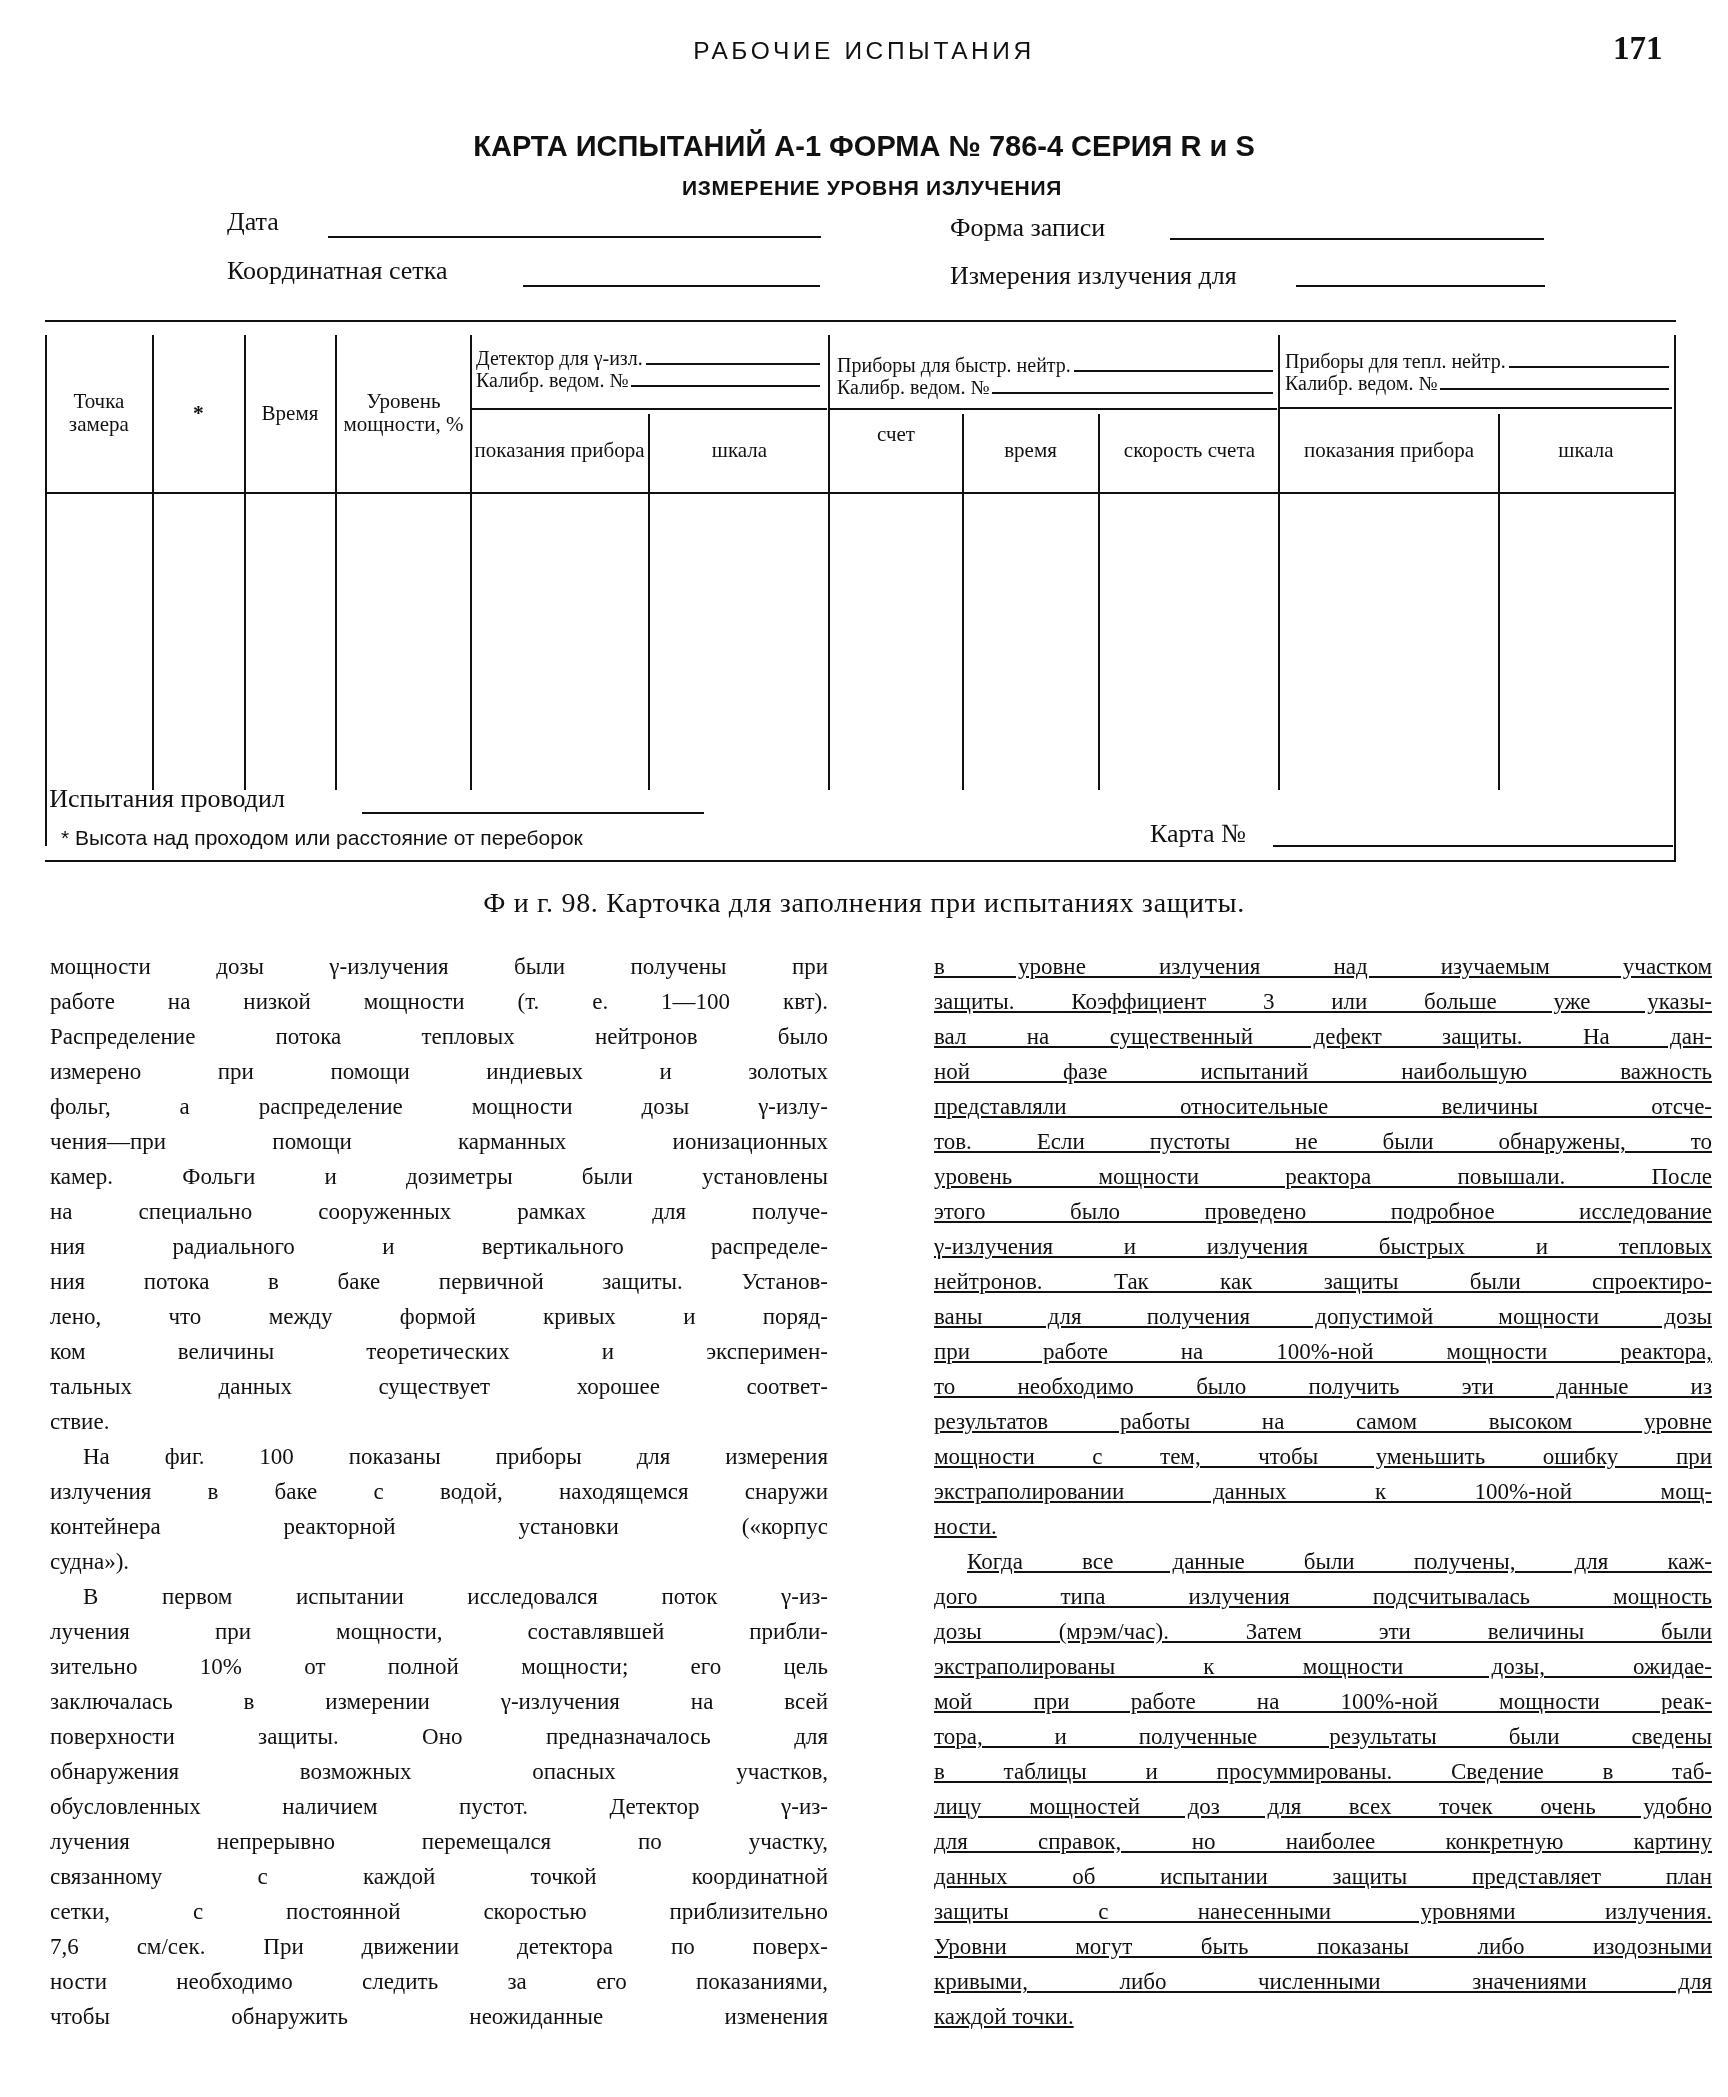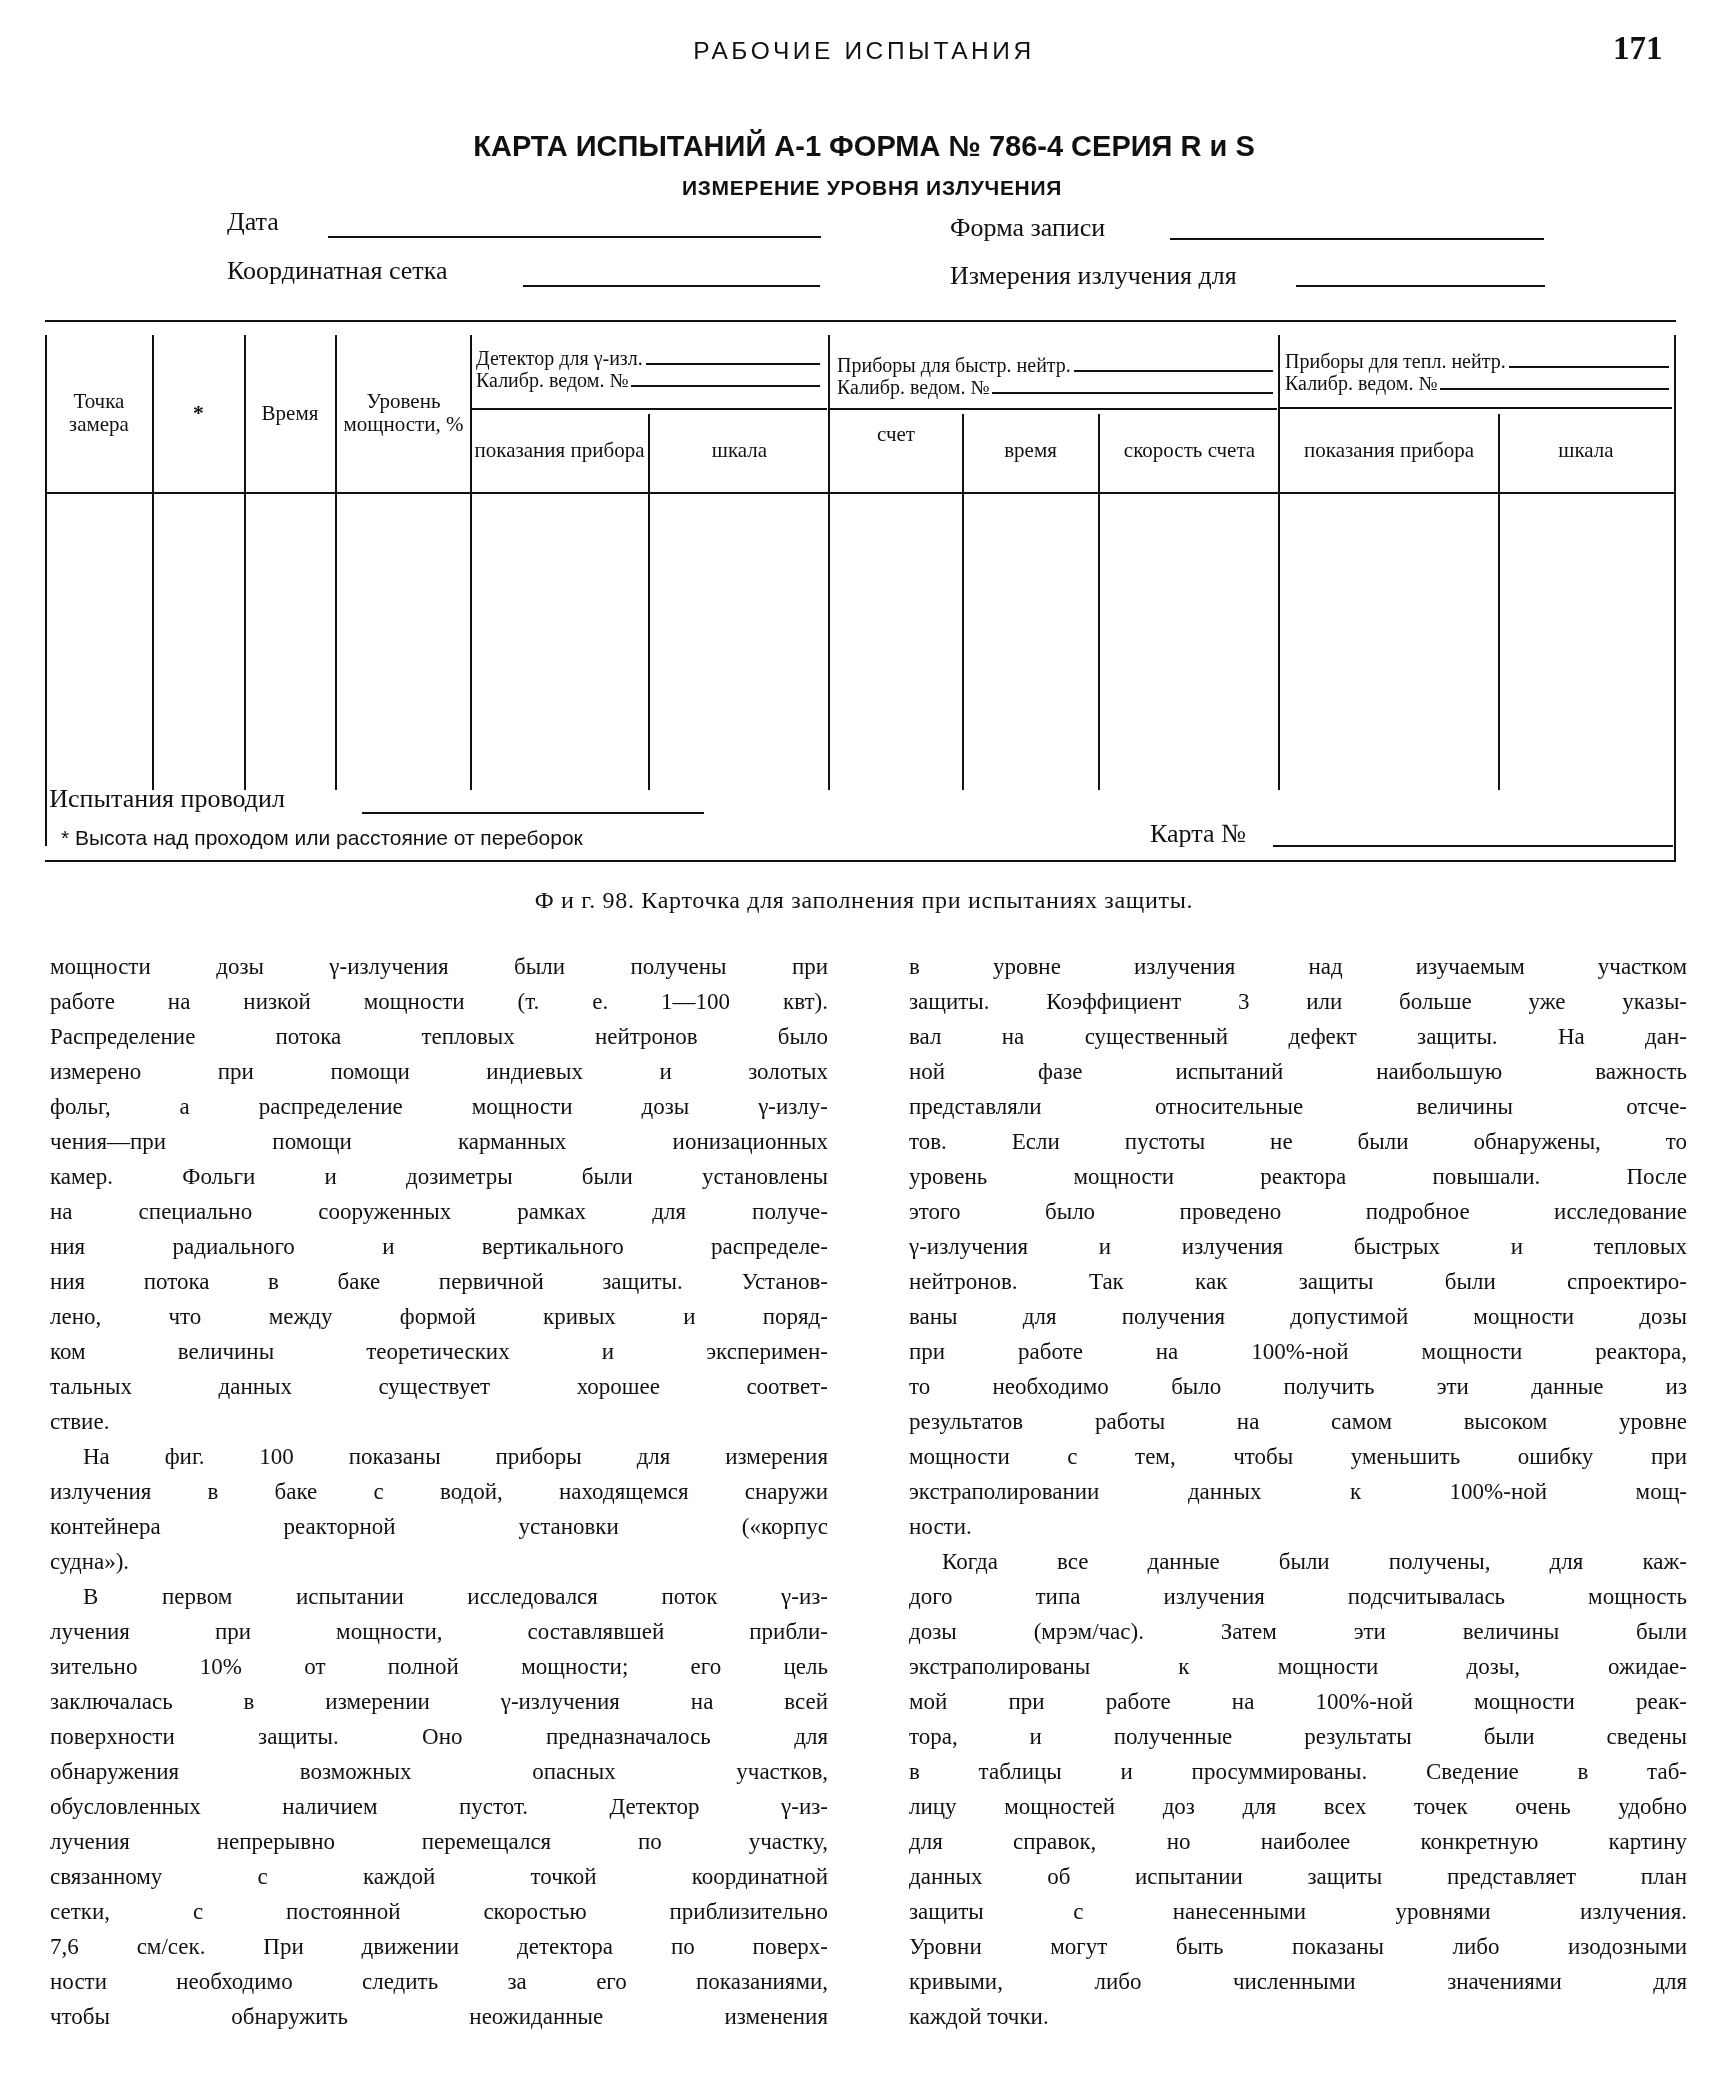--- a/index.html
+++ b/index.html
@@ -39,21 +39,21 @@
     text-align: center; font-size: 21px; line-height: 23px;
   }
   .group-head {
     position: absolute; font-size: 20px; line-height: 21.6px;
   }
   .gline { display: flex; align-items: flex-end; white-space: nowrap; }
   .gline .fill { flex: 1; border-bottom: 2.2px solid #111; margin-left: 2.9px; height: 0; margin-bottom: 4.3px; }
   .bottom-rule { position: absolute; left: 45px; top: 860px; width: 1631px; border-top: 2.9px solid #111; }
 
   .caption {
-    left: 0; width: 1728px; top: 887px; text-align: center; font-size: 24px; letter-spacing: 0.7px;
+    left: 0; width: 1728px; top: 887px; text-align: center; font-size: 28px; letter-spacing: 0.7px;
   }
 
   .col {
     position: absolute; top: 949px; width: 778px;
     font-size: 23px; line-height: 35px; text-align: justify;
   }
   .col .line { display: block; text-align: justify; text-align-last: justify; white-space: nowrap; }
   .col .line.last { text-align-last: left; }
   .col .line.ind { padding-left: 33px; }
 </style>
@@ -181,21 +181,21 @@
     <span class="line">поверхности защиты. Оно предназначалось для</span>
     <span class="line">обнаружения возможных опасных участков,</span>
     <span class="line">обусловленных наличием пустот. Детектор γ-из-</span>
     <span class="line">лучения непрерывно перемещался по участку,</span>
     <span class="line">связанному с каждой точкой координатной</span>
     <span class="line">сетки, с постоянной скоростью приблизительно</span>
     <span class="line">7,6 см/сек. При движении детектора по поверх-</span>
     <span class="line">ности необходимо следить за его показаниями,</span>
     <span class="line">чтобы обнаружить неожиданные изменения</span>
   </div>
-<div class="col" id="right-col" style="left:909px;">
+<div class="col" id="right-col" style="left:934px;text-decoration:underline;">
     <span class="line">в уровне излучения над изучаемым участком</span>
     <span class="line">защиты. Коэффициент 3 или больше уже указы-</span>
     <span class="line">вал на существенный дефект защиты. На дан-</span>
     <span class="line">ной фазе испытаний наибольшую важность</span>
     <span class="line">представляли относительные величины отсче-</span>
     <span class="line">тов. Если пустоты не были обнаружены, то</span>
     <span class="line">уровень мощности реактора повышали. После</span>
     <span class="line">этого было проведено подробное исследование</span>
     <span class="line">γ-излучения и излучения быстрых и тепловых</span>
     <span class="line">нейтронов. Так как защиты были спроектиро-</span>

